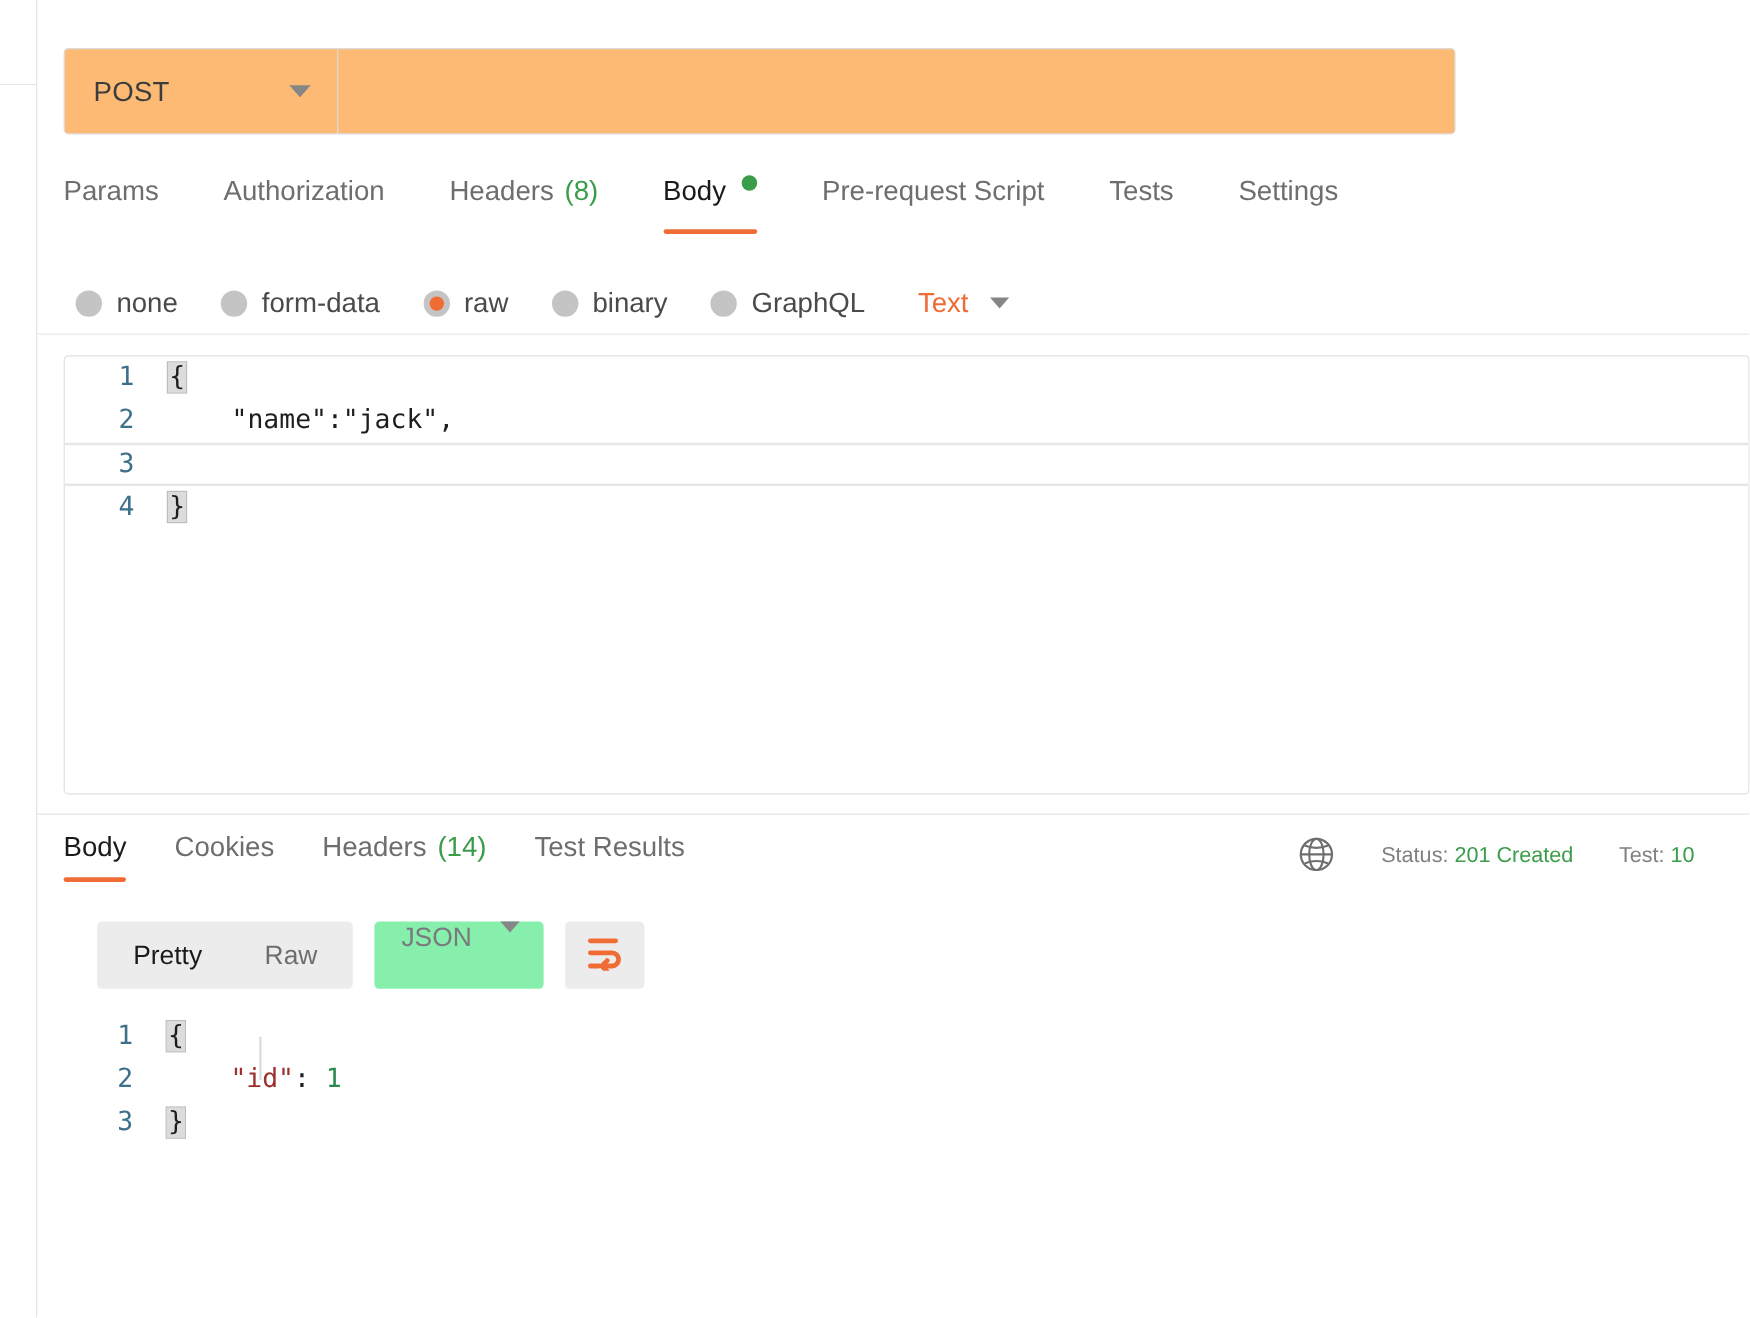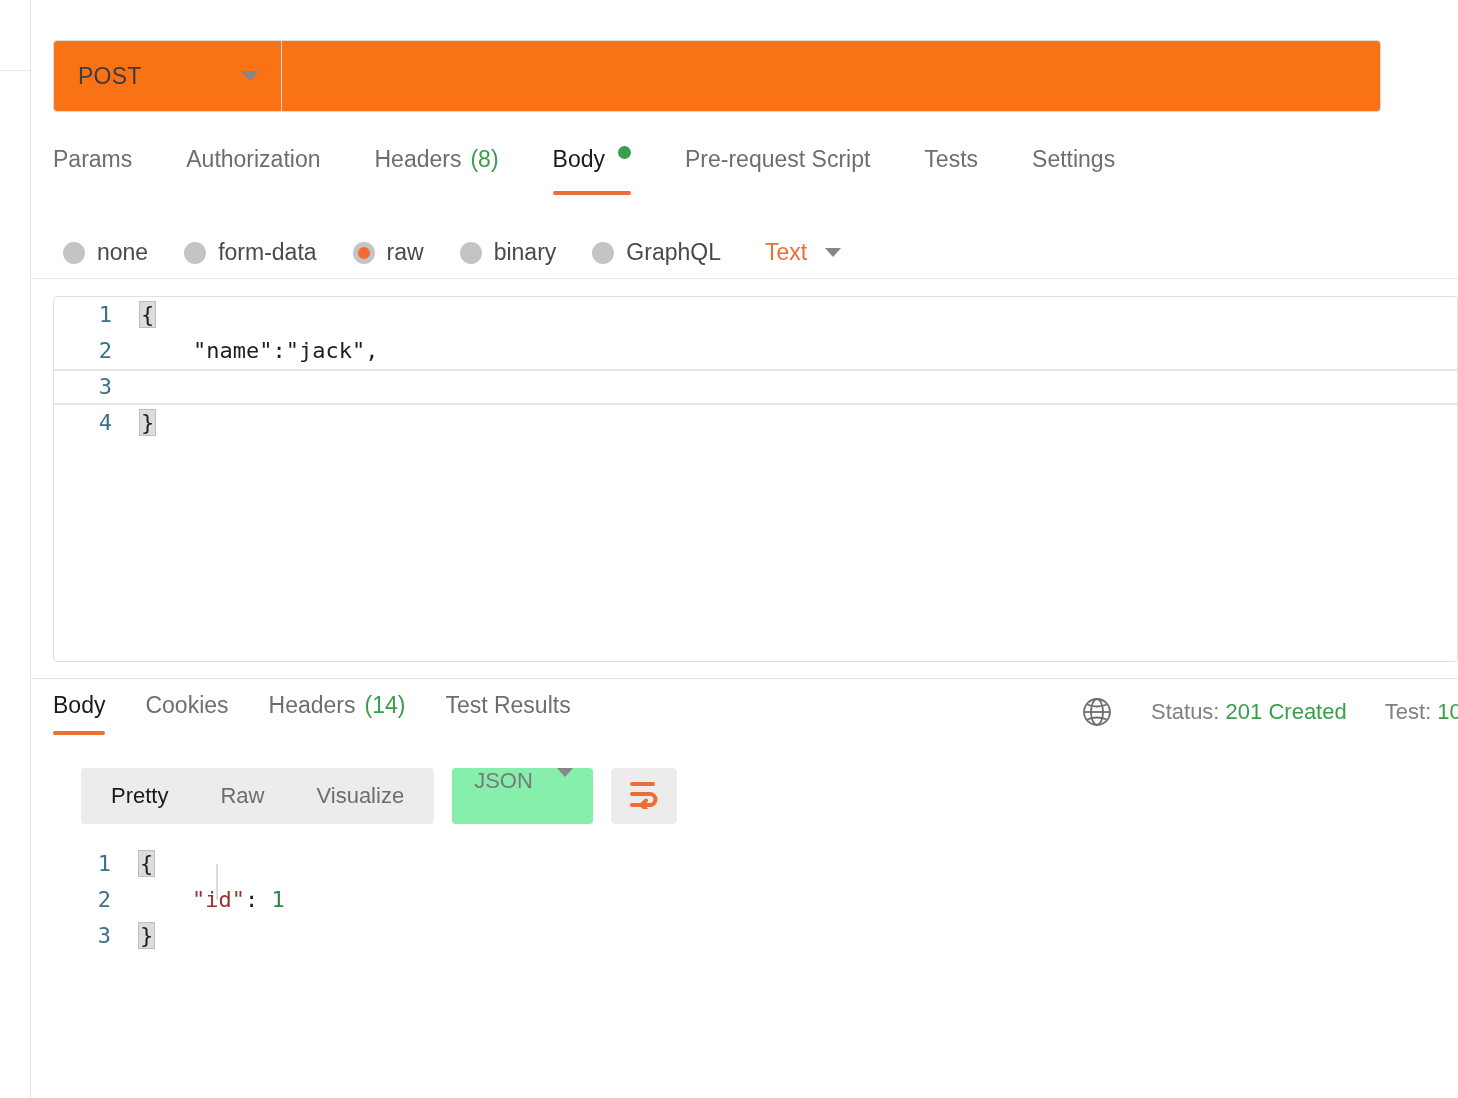--- a/index.html
+++ b/index.html
@@ -34,24 +34,24 @@
     position: absolute;
     left: 31px; top: 0;
     width: 1427px; height: 1098px;
   }
 
   
   .url-bar {
     position: absolute;
     left: 22px; top: 40px;
     height: 72px;
-    width: 1328px;
+    width: 1160px;
     display: flex;
     align-items: stretch;
-    background: #f97316;
+    background: #fdba74;
     border: 1px solid #dcdcdc;
     border-radius: 4px;
     box-sizing: border-box;
     justify-content: space-between;
   }
   .method-select {
     width: 228px;
     display: flex;
     align-items: center;
     justify-content: space-between;
@@ -279,21 +279,21 @@
     display: flex;
     align-items: center;
     white-space: nowrap;
   }
   .globe-icon {
     width: 32px; height: 32px;
     margin-right: 38px;
     flex: none;
   }
   .meta-group {
-    font-size: 22px;
+    font-size: 18px;
     color: #818181;
     margin-right: 38px;
   }
   .meta-value { color: #3a9d4a; }
   .meta-value.clip {
     display: inline-block;
     max-width: 36px;
     overflow: hidden;
     vertical-align: bottom;
   }
@@ -496,21 +496,20 @@
       </svg>
     </span>
     <span class="meta-group"><span>Status:</span> <span class="meta-value">201 Created</span></span>
     <span class="meta-group"><span>Test:</span> <span class="meta-value clip">10</span></span>
   </div>
 
   <div class="res-toolbar">
     <div class="seg-group">
       <div class="seg-btn active">Pretty</div>
       <div class="seg-btn">Raw</div>
-      <div class="seg-btn">Visualize</div>
     </div>
     <div class="lang-select">
       <span class="lang-label">JSON</span>
       <span class="caret-sm"></span>
     </div>
     <div class="wrap-btn">
       <span>
         <svg width="34" height="30" viewBox="0 0 34 30">
           <rect x="3" y="3" width="25" height="4" rx="2" fill="#ef6c35"></rect>
           <path d="M5 15 h18 a5.5 5.5 0 0 1 0 11 h-7" fill="none" stroke="#ef6c35" stroke-width="4" stroke-linecap="round"></path>

